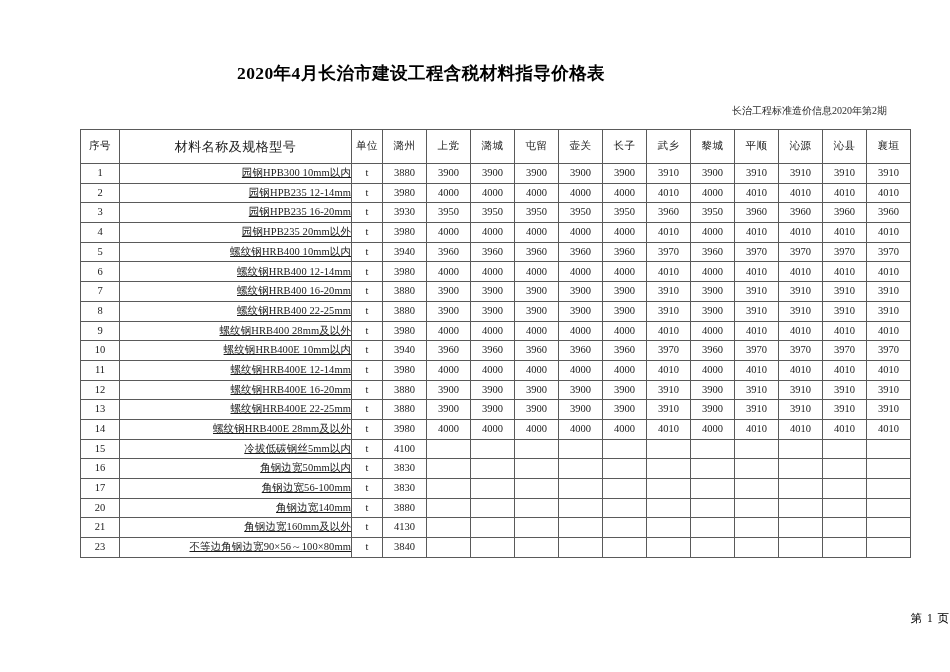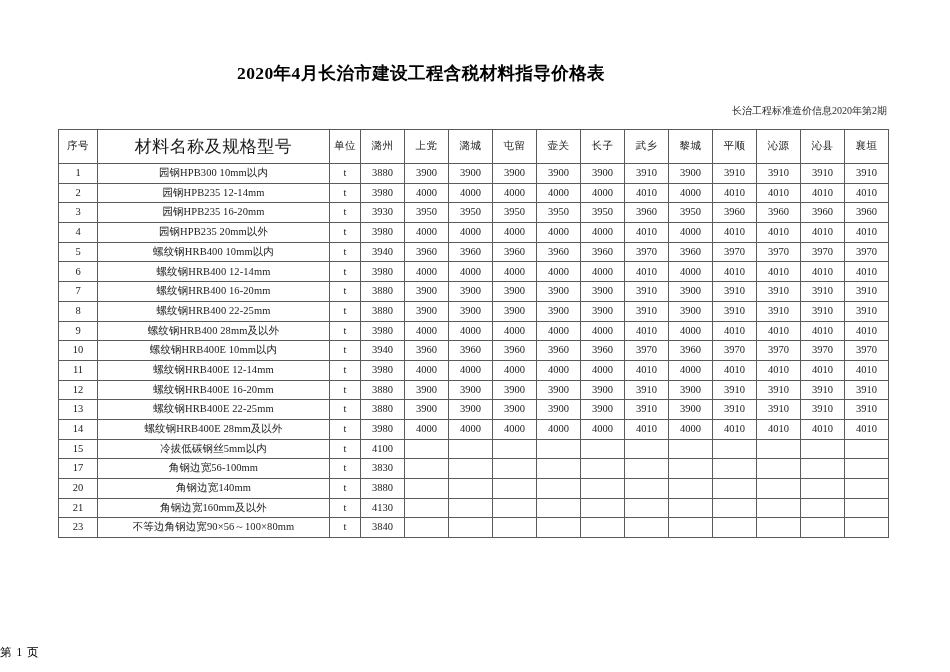--- a/index.html
+++ b/index.html
@@ -60,20 +60,21 @@
     left: 58px;
     top: 129px;
     width: 829px;
   }
 
   table.price-table {
     border-collapse: collapse;
     table-layout: fixed;
     width: 829px;
     border: 1.6px solid #333333;
+    margin-left: 22px;
   }
   table.price-table td,
   table.price-table th {
     border: 1px solid #5a5a5a;
     padding: 0;
     font-weight: normal;
     font-size: 10.5px;
     line-height: 1;
     color: #1a1a1a;
     overflow: hidden;
@@ -84,37 +85,38 @@
   thead th {
     height: 33px;
     font-size: 12.5px;
     font-weight: bold;
     text-align: center;
     vertical-align: middle;
     letter-spacing: 0.5px;
     border: 1px solid #4a4a4a;
   }
   thead th.h-name {
-    font-size: 17px;
+    font-size: 13px;
   }
 
   
   tbody td {
     height: 18.7px;
     vertical-align: middle;
   }
   td.c-idx {
     text-align: center;
     font-size: 10.5px;
   }
   td.c-name {
-    text-align: center;
+    text-align: right;
     padding-left: 5px;
     font-size: 10.5px;
     letter-spacing: 0.1px;
+    text-decoration: underline;
   }
   td.c-unit {
     text-align: center;
     font-size: 9.5px;
     color: #444444;
   }
   td.c-val {
     text-align: center;
     font-size: 10.5px;
   }
@@ -122,23 +124,23 @@
   
   col.w-idx   { width: 39px; }
   col.w-name  { width: 232px; }
   col.w-unit  { width: 31px; }
   col.w-city  { width: 44px; }
 
   
   .footer-block {
     position: absolute;
     left: 0;
-    top: 645px;
+    top: 611px;
     width: 950px;
-    text-align: left;
+    text-align: right;
   }
   .page-number {
     font-size: 11.5px;
     letter-spacing: 1px;
     white-space: nowrap;
   }
 </style>
 </head>
 <body>
 
@@ -440,20 +442,37 @@
             <td class="c-val"></td>
             <td class="c-val"></td>
             <td class="c-val"></td>
             <td class="c-val"></td>
             <td class="c-val"></td>
             <td class="c-val"></td>
             <td class="c-val"></td>
             <td class="c-val"></td>
           </tr>
           <tr>
+            <td class="c-idx">16</td>
+            <td class="c-name">角钢边宽50mm以内</td>
+            <td class="c-unit">t</td>
+            <td class="c-val">3830</td>
+            <td class="c-val"></td>
+            <td class="c-val"></td>
+            <td class="c-val"></td>
+            <td class="c-val"></td>
+            <td class="c-val"></td>
+            <td class="c-val"></td>
+            <td class="c-val"></td>
+            <td class="c-val"></td>
+            <td class="c-val"></td>
+            <td class="c-val"></td>
+            <td class="c-val"></td>
+          </tr>
+          <tr>
             <td class="c-idx">17</td>
             <td class="c-name">角钢边宽56-100mm</td>
             <td class="c-unit">t</td>
             <td class="c-val">3830</td>
             <td class="c-val"></td>
             <td class="c-val"></td>
             <td class="c-val"></td>
             <td class="c-val"></td>
             <td class="c-val"></td>
             <td class="c-val"></td>

